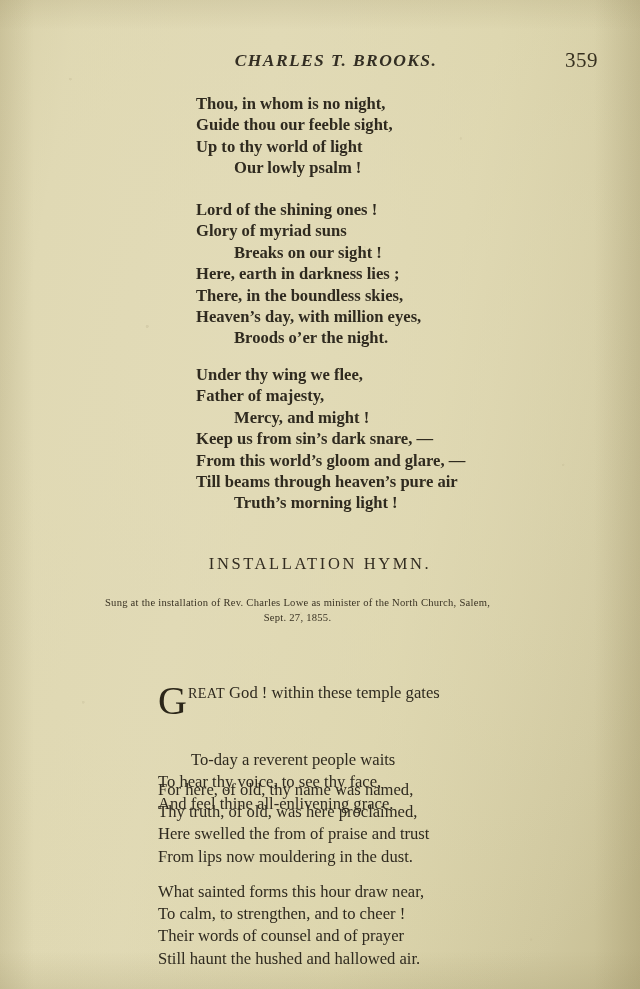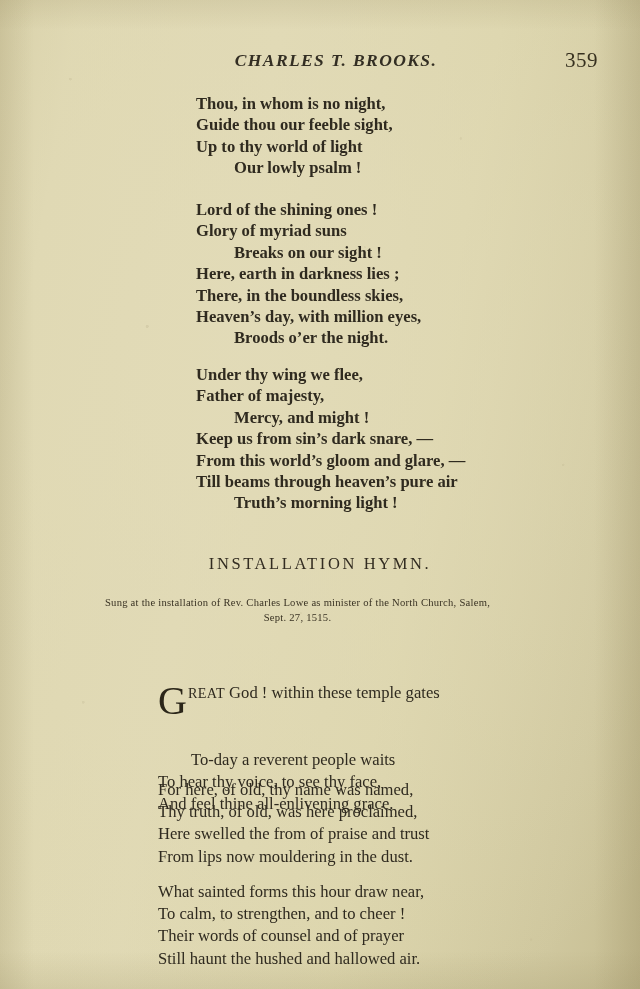--- a/index.html
+++ b/index.html
@@ -164,21 +164,21 @@
     </div>
 
     <div class="verse" style="top:93px;"><span class="ln">Thou, in whom is no night,</span><span class="ln">Guide thou our feeble sight,</span><span class="ln">Up to thy world of light</span><span class="ln i1">Our lowly psalm !</span></div>
     <div class="verse" style="top:199px;"><span class="ln">Lord of the shining ones !</span><span class="ln">Glory of myriad suns</span><span class="ln i1">Breaks on our sight !</span><span class="ln">Here, earth in darkness lies ;</span><span class="ln">There, in the boundless skies,</span><span class="ln">Heaven’s day, with million eyes,</span><span class="ln i1">Broods o’er the night.</span></div>
     <div class="verse" style="top:364px;"><span class="ln">Under thy wing we flee,</span><span class="ln">Father of majesty,</span><span class="ln i1">Mercy, and might !</span><span class="ln">Keep us from sin’s dark snare, —</span><span class="ln">From this world’s gloom and glare, —</span><span class="ln">Till beams through heaven’s pure air</span><span class="ln i1">Truth’s morning light !</span></div>
 
     <div class="sect-title" style="top:554px;">INSTALLATION HYMN.</div>
 
     <div class="sect-note" style="top:595px;">
       <span class="nl">Sung at the installation of Rev. Charles Lowe as minister of the North Church, Salem,</span>
-      <span class="nl">Sept. 27, 1515.</span>
+      <span class="nl">Sept. 27, 1855.</span>
     </div>
 
     <div class="hymn" style="top:638px;">
       <span class="ln"><span class="dropcap">G</span><span class="smallcaps">REAT</span><span> God ! within these temple gates</span></span>
     <span class="ln i1">To-day a reverent people waits</span><span class="ln">To hear thy voice, to see thy face,</span><span class="ln">And feel thine all-enlivening grace.</span></div>
 
     <div class="hymn" style="top:779px;"><span class="ln">For here, of old, thy name was named,</span><span class="ln">Thy truth, of old, was here proclaimed,</span><span class="ln">Here swelled the from of praise and trust</span><span class="ln">From lips now mouldering in the dust.</span></div>
     <div class="hymn" style="top:845px;margin-top:36px;"><span class="ln">What sainted forms this hour draw near,</span><span class="ln">To calm, to strengthen, and to cheer !</span><span class="ln">Their words of counsel and of prayer</span><span class="ln">Still haunt the hushed and hallowed air.</span></div>
 
   </div>

